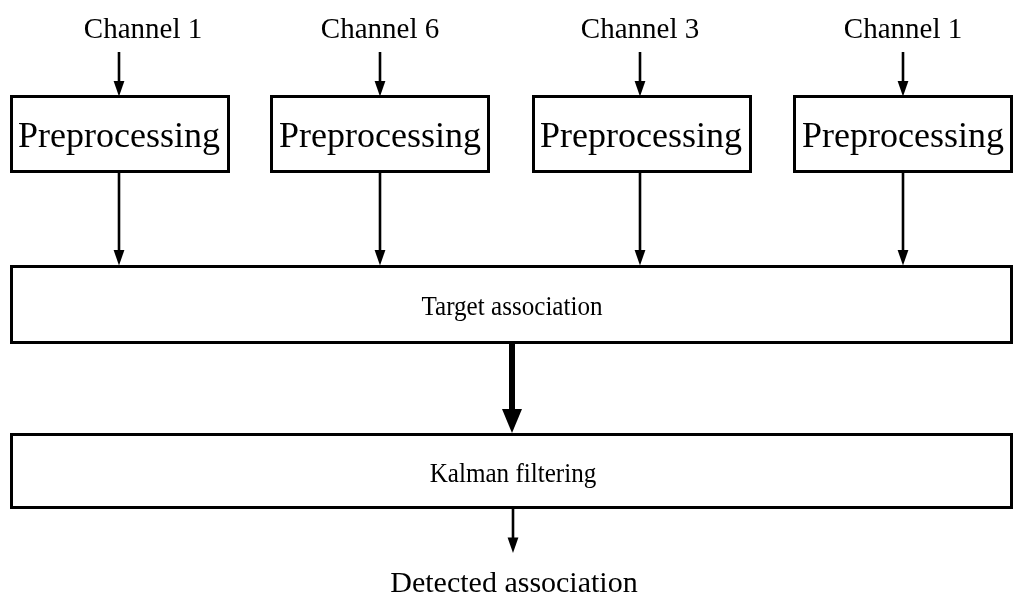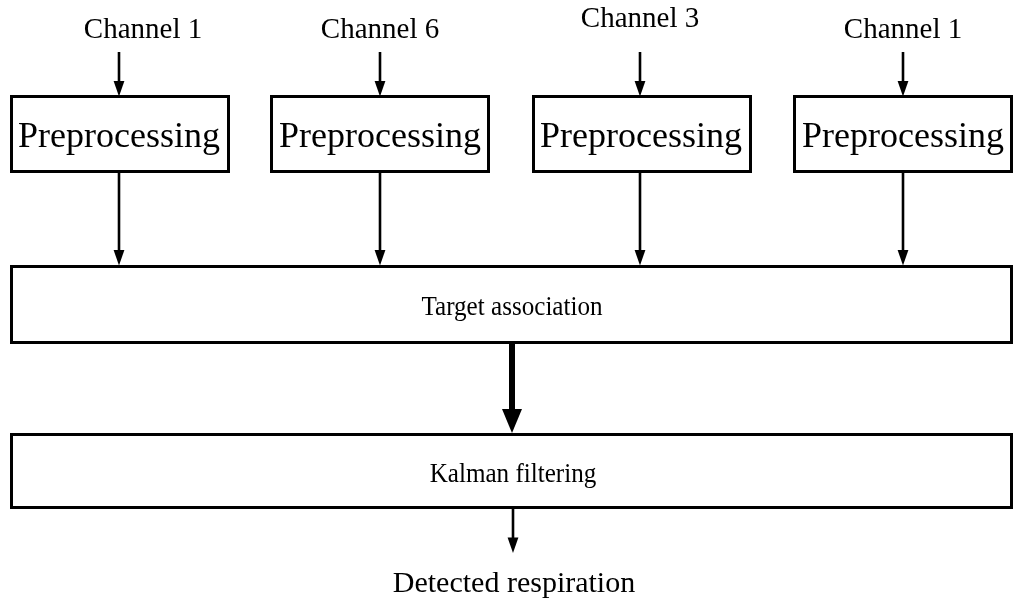--- a/index.html
+++ b/index.html
@@ -121,27 +121,27 @@
 
     <g>
       <line class="thin-line" x1="513" y1="507" x2="513" y2="544"></line>
       <polygon class="arrow-head" points="513,553 507.6,537.5 518.4,537.5"></polygon>
     </g>
 
   </svg>
 
   <div class="lbl lbl-channel" style="left:119px; top:28px;margin-left:24px;">Channel 1</div>
   <div class="lbl lbl-channel" style="left:380px; top:28px;">Channel 6</div>
-  <div class="lbl lbl-channel" style="left:640px; top:17px;text-align:right;">Channel 3</div>
+  <div class="lbl lbl-channel" style="left:640px; top:28px;text-align:right;">Channel 3</div>
   <div class="lbl lbl-channel" style="left:903px; top:28px;">Channel 1</div>
 
   <div class="lbl lbl-box" style="left:119px; top:135px;">Preprocessing</div>
   <div class="lbl lbl-box" style="left:380px; top:135px;">Preprocessing</div>
   <div class="lbl lbl-box" style="left:641px; top:135px;">Preprocessing</div>
   <div class="lbl lbl-box" style="left:903px; top:135px;">Preprocessing</div>
 
   <div class="lbl lbl-wide" style="left:512px; top:306px;">Target association</div>
 
   <div class="lbl lbl-wide" style="left:513px; top:473px;">Kalman filtering</div>
 
-  <div class="lbl lbl-output" style="left:514px; top:582px;">Detected respiration</div>
+  <div class="lbl lbl-output" style="left:514px; top:582px;">Detected association</div>
 
 </div>
 
 </body></html>

